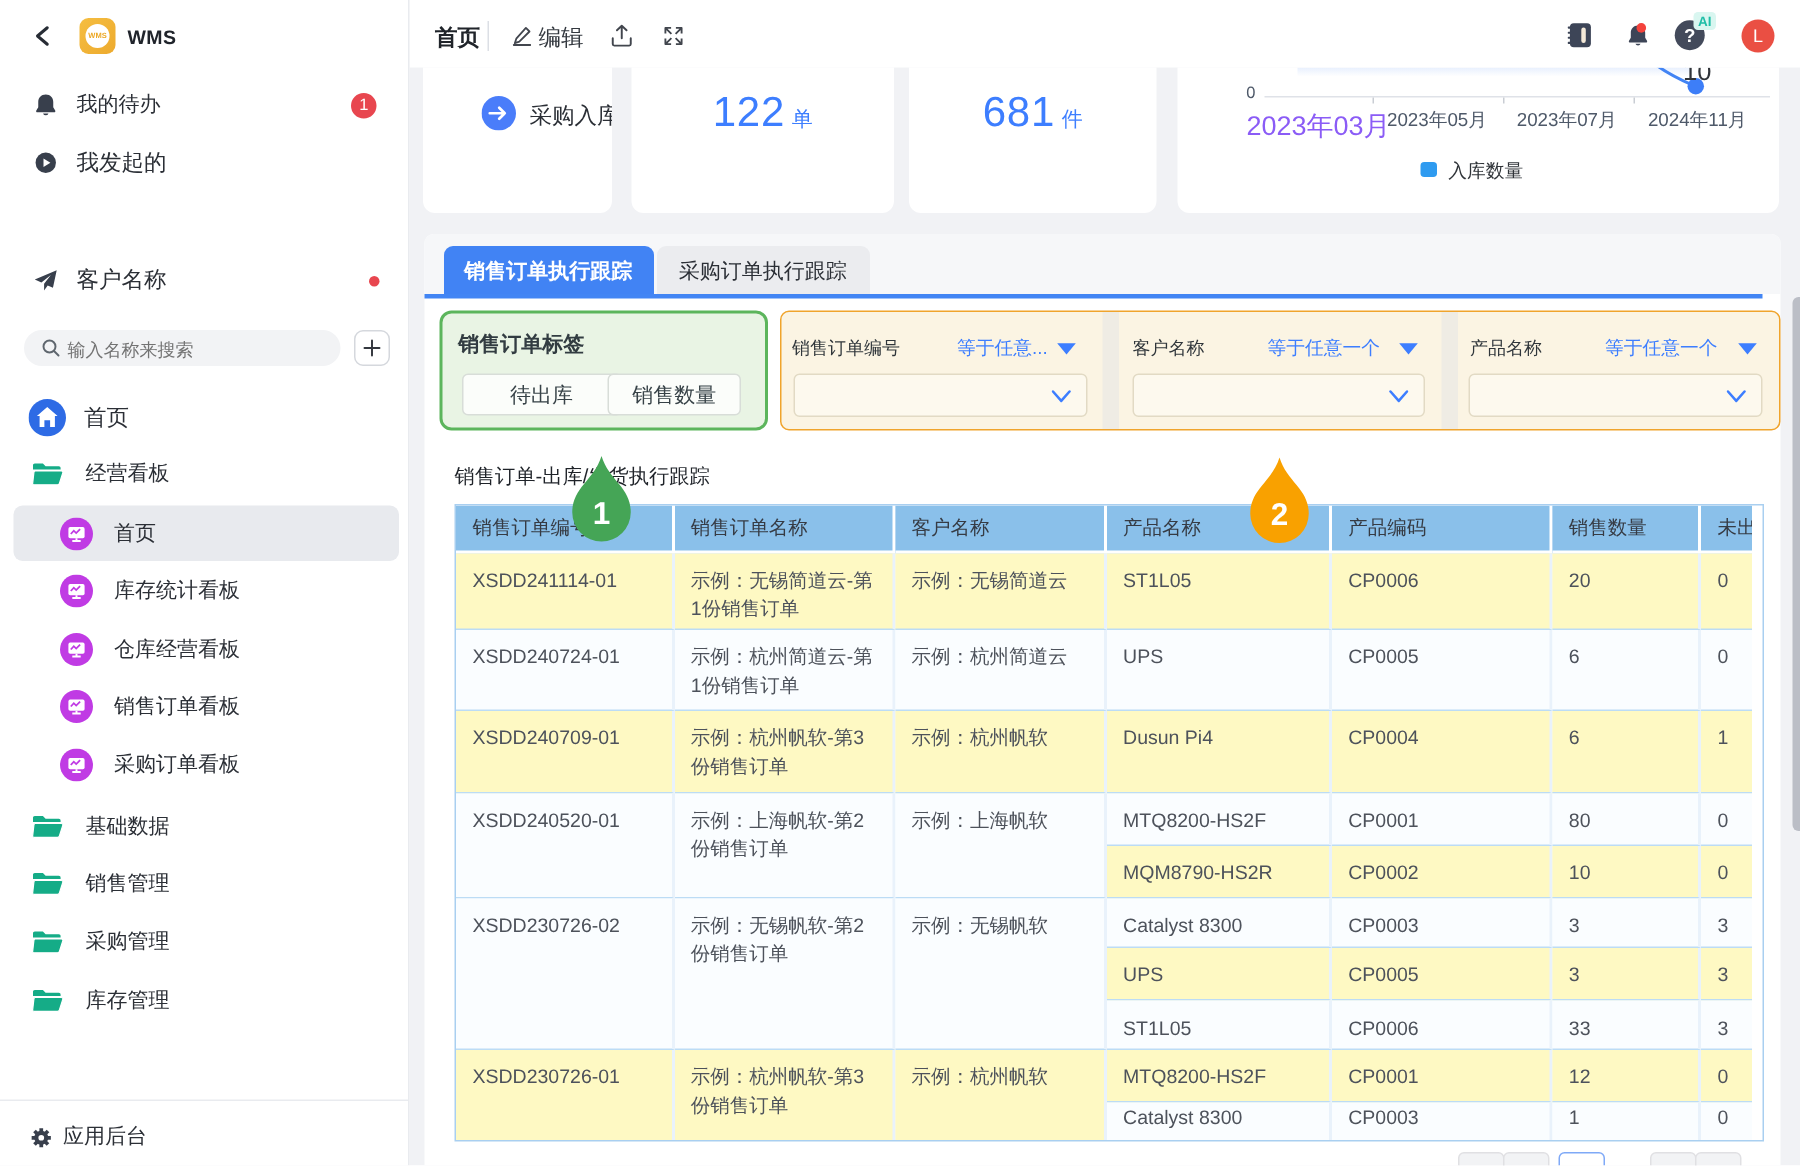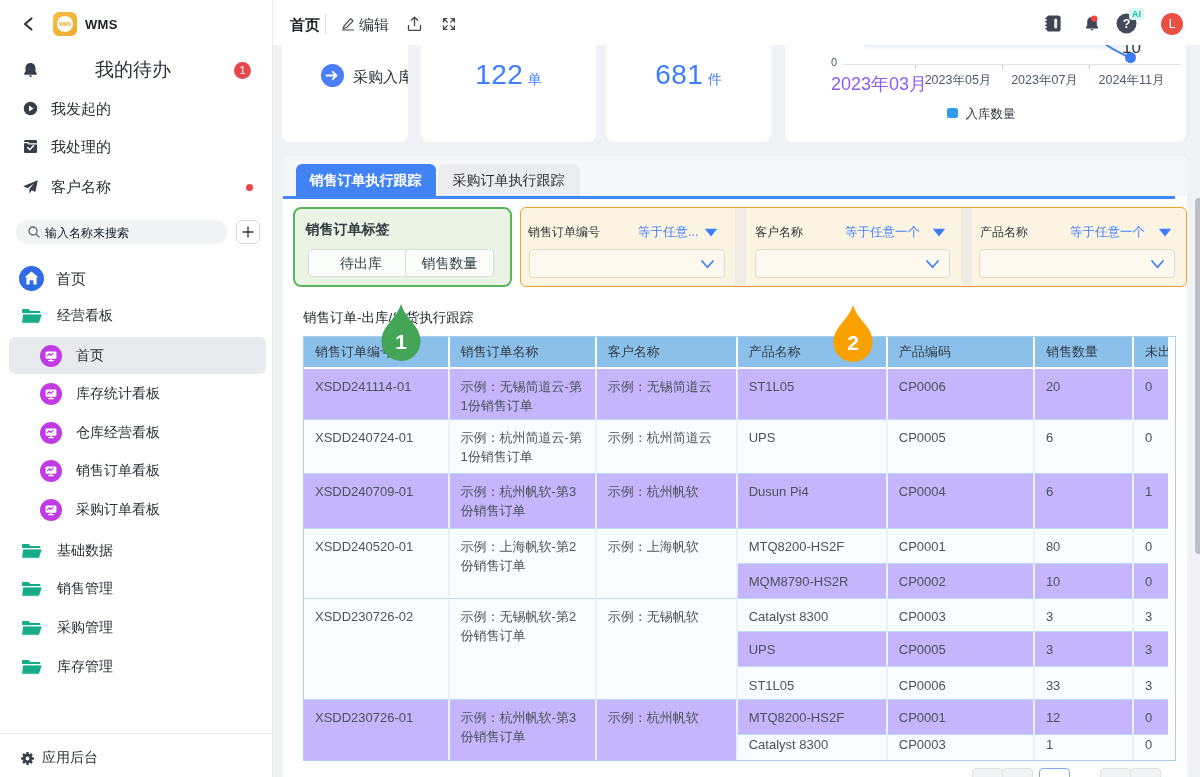--- a/index.html
+++ b/index.html
@@ -28,21 +28,21 @@
 
   .tab { position:absolute; top:8px; height:32px; border-radius:6px 6px 0 0; font-size:14px; line-height:32px; text-align:center; }
   .blue { color:#3d7eff; }
 
   
   #tblclip { position:absolute; left:303px; top:336px; width:872.5px; height:424.5px; border:1.5px solid #a9cff0; background:#fff; overflow:hidden; z-index:3; }
   #tblinner { position:absolute; left:0; top:0; width:863.5px; height:423px; overflow:hidden; }
   table.grid { border-collapse:separate; border-spacing:0; table-layout:fixed; width:930px; font-size:13px; color:#4d525b; }
   table.grid td, table.grid th { border-right:2px solid #e9f2fb; border-bottom:1px solid #bcdcf5; padding:0 10px 0 11px; text-align:left; vertical-align:top; font-weight:normal; overflow:hidden; white-space:nowrap; }
   table.grid th { background:#8ac0ea; color:#363b44; border-right:2px solid #fff; border-bottom:2px solid #fff; vertical-align:middle; }
-  td.lb { background:#c4b5fd; }
+  td.lb { background:#fef9c3; }
   td.wh { background:#fafdff; }
   table.grid td.padt { padding-top:8.5px; line-height:19px; }
 </style>
 </head>
 <body>
 <div id="app">
 
   <div id="topbar">
     <span class="abs" style="left:17px; top:16px; font-size:15px; font-weight:bold; color:#20242a;">首页</span>
     <div class="abs" style="left:52px; top:14px; width:1px; height:20px; background:#dcdfe5;"></div>
@@ -91,52 +91,44 @@
       </svg>
     <div class="abs" style="left:53px; top:12px; width:24px; height:24px; border-radius:6px; background:linear-gradient(135deg,#f5be41,#edaa2e);"></div>
     <div class="abs" style="left:57px; top:16px; width:16px; height:16px; border-radius:50%; background:#fff; font-size:5px; font-weight:bold; color:#eca928; text-align:center; line-height:16px;">WMS</div>
     <div class="abs" style="left:85px; top:17px; font-size:13px; font-weight:bold; color:#20242b; letter-spacing:0.3px;">WMS</div>
 
     <div class="sitem" style="top:51px;">
       <svg style="left:23px; top:11px;" width="15" height="16" viewBox="0 0 15 16">
           <path d="M7.5 1 C4.4 1 2.5 3.2 2.5 6 L2.5 9.5 L1.2 11.6 C0.9 12.2 1.2 12.8 1.9 12.8 L13.1 12.8 C13.8 12.8 14.1 12.2 13.8 11.6 L12.5 9.5 L12.5 6 C12.5 3.2 10.6 1 7.5 1 Z" fill="#383f4c"></path>
           <path d="M5.7 13.6 a1.9 1.9 0 0 0 3.6 0 Z" fill="#383f4c"></path>
         </svg>
-      <span class="txt" style="left:51px; font-size:19px;margin-left:44px;">我的待办</span>
+      <span class="txt" style="left:51px; font-size:14px;">我的待办</span>
       <div class="abs" style="left:234px; top:11px; width:17px; height:17px; border-radius:50%; background:#e8464f; color:#fff; font-size:11px; text-align:center; line-height:17px;">1</div>
     </div>
     <div class="sitem" style="top:90px;">
       <svg style="left:23px; top:11px;" width="15" height="15" viewBox="0 0 15 15">
           <circle cx="7.5" cy="7.5" r="6.8" fill="#383f4c"></circle>
           <path d="M6 4.6 L10.6 7.5 L6 10.4 Z" fill="#fff"></path>
         </svg>
       <span class="txt" style="left:51px; font-size:15px;">我发起的</span>
     </div>
-    <div class="sitem" style="top:128px;">
-      <svg style="left:23px; top:11px;" width="15" height="15" viewBox="0 0 15 15">
-          <path d="M2.6 1 L12.4 1 C13.3 1 14 1.7 14 2.6 L14 12.4 C14 13.3 13.3 14 12.4 14 L2.6 14 C1.7 14 1 13.3 1 12.4 L1 2.6 C1 1.7 1.7 1 2.6 1 Z" fill="#383f4c"></path>
-          <path d="M1 3.6 L5 3.6 L5.8 4.9 L14 4.9" stroke="#fff" stroke-width="1.1" fill="none"></path>
-          <path d="M4.6 8.6 L6.8 10.7 L10.6 6.6" stroke="#fff" stroke-width="1.4" fill="none" stroke-linecap="round" stroke-linejoin="round"></path>
-        </svg>
-      <span class="txt" style="left:51px; font-size:15px;">我处理的</span>
-    </div>
     <div class="sitem" style="top:168px;">
       <svg style="left:22px; top:11px;" width="17" height="16" viewBox="0 0 17 16">
           <path d="M15.8 1.2 L1.2 7.3 L5.6 9.3 L11.9 4.4 L7.4 10.1 L7.4 14.6 L9.8 11.3 L13.3 12.9 Z" fill="#383f4c"></path>
         </svg>
       <span class="txt" style="left:51px; font-size:15px;">客户名称</span>
       <div class="abs" style="left:246px; top:16px; width:7px; height:7px; border-radius:50%; background:#e8464f;"></div>
     </div>
 
     <div class="abs" style="left:16px; top:220px; width:211px; height:24px; border-radius:12px; background:#f2f3f5;">
       <svg class="abs" style="left:12px; top:6px;" width="12" height="12" viewBox="0 0 12 12">
           <circle cx="5" cy="5" r="4" stroke="#5f666e" stroke-width="1.3" fill="none"></circle>
           <path d="M8 8 L11 11" stroke="#5f666e" stroke-width="1.3" stroke-linecap="round"></path>
         </svg>
-      <span class="abs" style="left:29px; top:5px; font-size:12px; color:#0f172a;">输入名称来搜索</span>
+      <span class="abs" style="left:29px; top:5px; font-size:12px; color:#737373;">输入名称来搜索</span>
     </div>
     <div class="abs" style="left:236px; top:220px; width:24px; height:24px; border-radius:6px; border:1px solid #d5d8dd; background:#fff;">
       <svg class="abs" style="left:5px; top:5px;" width="12" height="12" viewBox="0 0 12 12">
           <path d="M6 1 L6 11 M1 6 L11 6" stroke="#33373e" stroke-width="1.3" stroke-linecap="round"></path>
         </svg>
     </div>
 
     <div class="sitem" style="top:260px;">
       <svg style="left:19px; top:5.5px;" width="25" height="25" viewBox="0 0 25 25">
           <circle cx="12.5" cy="12.5" r="12.5" fill="#2e6be5"></circle>

